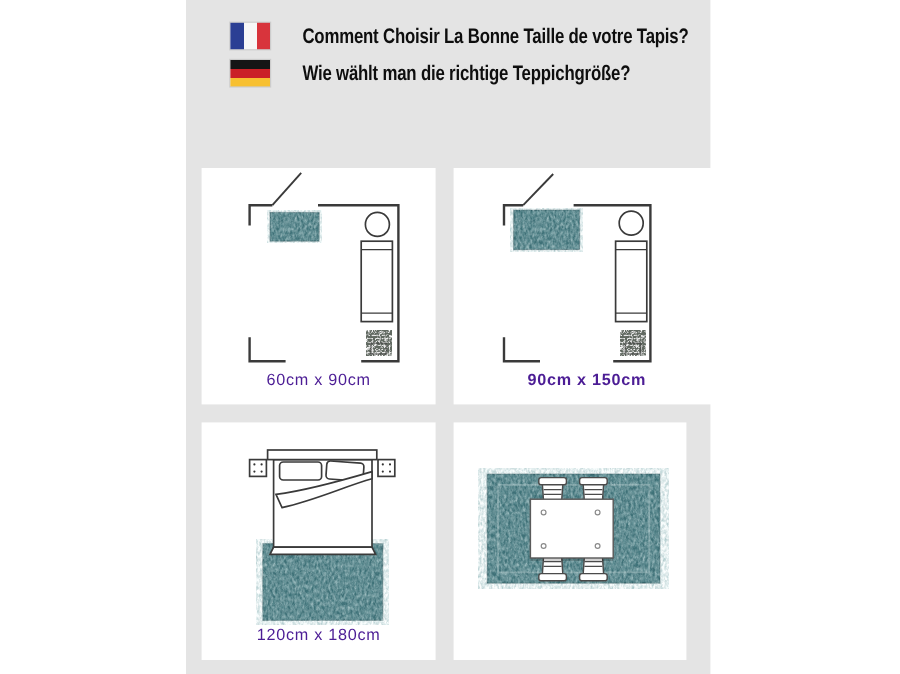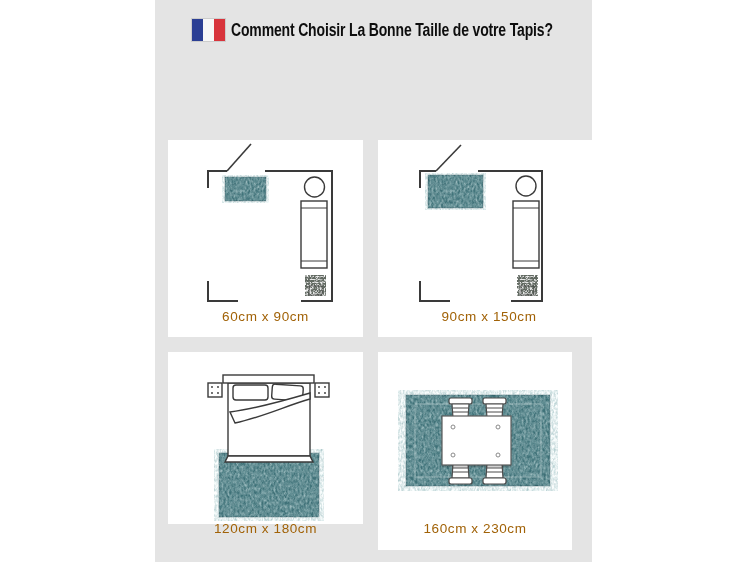--- a/index.html
+++ b/index.html
@@ -4,40 +4,40 @@
 <style>
   html,body { margin:0; padding:0; background:#ffffff; }
   .stage {
     position:relative; width:750px; height:562px; overflow:hidden;
     background:#ffffff; font-family:"Liberation Sans", sans-serif;
   }
   .gray-col { position:absolute; left:155px; top:0; width:437px; height:562px; background:#e4e4e4; }
 
   
   .header { position:absolute; left:192px; top:19px; }
-  .hrow { display:flex; align-items:center; height:22px; margin-bottom:9px; }
+  .hrow { display:flex; align-items:center; height:22px; margin-bottom:9px;gap:21px; }
   .flag { width:33px; height:22px; flex:0 0 33px; position:relative; box-shadow:0 0 0 1px rgba(0,0,0,0.10); }
   .flag.fr { background:linear-gradient(to right,#2b3f94 0 33.4%,#f7f7f7 33.4% 66.7%,#d8343c 66.7% 100%); }
   .flag.es { background:linear-gradient(to bottom,#d03030 0 26%,#f7c331 26% 74%,#d03030 74% 100%); }
   .flag.es::after { content:""; position:absolute; left:5px; top:7px; width:6px; height:8px;
       background:#b06a2a; border-radius:1px; box-shadow:inset 0 0 0 1px rgba(120,40,30,.75); }
   .flag.it { background:linear-gradient(to right,#2f9b57 0 33.4%,#f7f7f7 33.4% 66.7%,#cf3b47 66.7% 100%); }
   .flag.de { background:linear-gradient(to bottom,#151515 0 33.4%,#ca2127 33.4% 66.7%,#f7c031 66.7% 100%); }
   .htext { margin-left:6px; font-weight:700; font-size:17.5px; letter-spacing:-0.2px; color:#0e0e0e;
       white-space:nowrap; transform:scaleX(0.80); transform-origin:left center; }
 
   
   .panel { position:absolute; background:#ffffff; }
   .p1 { left:168px; top:140px; width:195px; height:197px; }
-  .p2 { left:378px; top:140px; width:222px; height:197px; }
-  .p3 { left:168px; top:352px; width:195px; height:172px; }
+  .p2 { left:378px; top:140px; width:222px; height:197px;font-weight:bold; }
+  .p3 { left:168px; top:352px; width:195px; height:198px; }
   .p4 { left:378px; top:352px; width:194px; height:198px; }
   .panel svg.diagram { position:absolute; left:0; top:0; display:block; }
   .panel-label { position:absolute; left:0; right:0; top:169px; text-align:center;
-      font-size:13.5px; letter-spacing:0.6px; color:#a16207; }
+      font-size:13.5px; letter-spacing:0.6px; color:#4c1d95; }
 
   
   .wall { fill:none; stroke:#3a3a3a; stroke-width:2; }
   .door { fill:none; stroke:#3a3a3a; stroke-width:1.6; }
   .furn { fill:#ffffff; stroke:#3a3a3a; stroke-width:1.4; }
   .thin { fill:none; stroke:#3a3a3a; stroke-width:1; }
   .rug-base { fill:#3f7077; stroke:rgba(18,48,54,0.4); stroke-width:1; }
   .dot { fill:#333333; }
   .screw { fill:#ffffff; stroke:#8a8a8a; stroke-width:1; }
   .chair { fill:#ffffff; stroke:#4a4a4a; stroke-width:1.2; }
@@ -67,20 +67,24 @@
     </defs>
   </svg>
 
   <div class="gray-col"></div>
 
   <div class="header">
     <div class="hrow">
       <span class="flag fr"></span>
       <span class="htext">Comment Choisir La Bonne Taille de votre Tapis?</span>
     </div>
+    <div class="hrow">
+      <span class="flag de"></span>
+      <span class="htext">Wie wählt man die richtige Teppichgröße?</span>
+    </div>
   </div>
 
   <div class="panel p1">
     <svg class="diagram" width="195" height="197" viewBox="0 0 195 197">
       <path class="wall" d="M40,48 V31 H59"></path>
       <path class="wall" d="M97,31 H164 V161 H133"></path>
       <path class="wall" d="M40,141 V161 H70"></path>
       <path class="door" d="M59,31 L83,4"></path>
       <g>
         <rect class="rug-base" x="57" y="37" width="41" height="24"></rect>
@@ -195,16 +199,15 @@
       </g>
       <g>
         <rect class="table" x="64" y="64" width="69" height="49"></rect>
         <path d="M64,114.5 H133" stroke="rgba(0,0,0,0.18)" stroke-width="2" fill="none"></path>
         <circle class="screw" cx="75" cy="75" r="2"></circle>
           <circle class="screw" cx="120" cy="75" r="2"></circle>
         <circle class="screw" cx="75" cy="103" r="2"></circle>
           <circle class="screw" cx="120" cy="103" r="2"></circle>
       </g>
     </svg>
-    <div class="panel-label">160cm x 230cm</div>
   </div>
 
 </div>
 
 </body></html>

